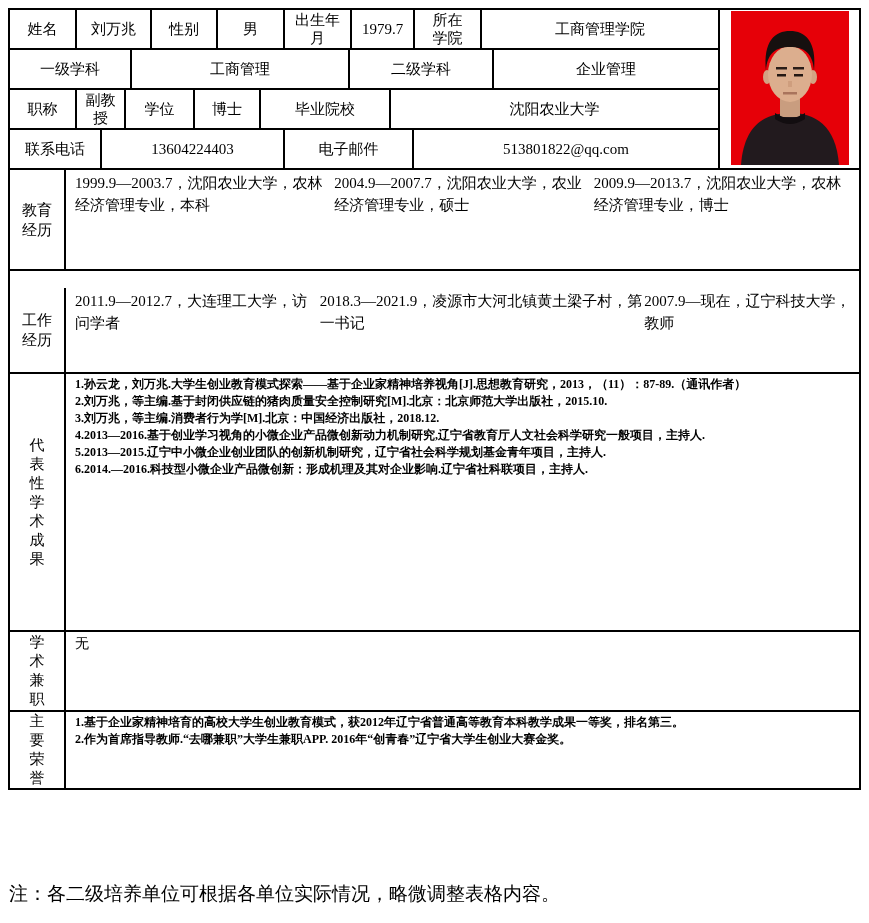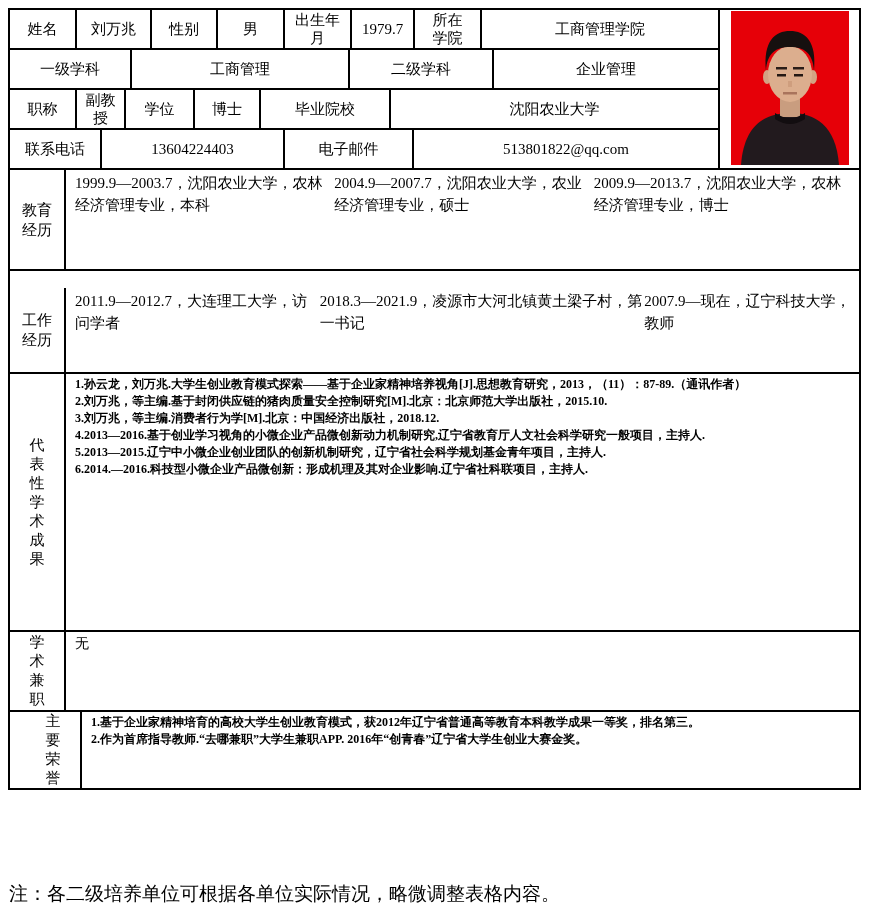--- a/index.html
+++ b/index.html
@@ -45,21 +45,21 @@
   .scontent { flex: 1; padding: 2px 6px 2px 9px; }
   .vcenter { display: flex; flex-direction: row; justify-content: center; }
   .line-lg { font-size: 15px; line-height: 22px; }
   .line-md { font-size: 14px; line-height: 19px; }
   .line-sm { font-size: 12px; line-height: 17px; white-space: nowrap; font-weight: bold; }
   .h-edu { height: 101px; }
   .h-work { height: 86px; margin-top: 17px; }
   .h-research { height: 97px; }
   .h-ach { height: 258px; }
   .h-pos { height: 80px; font-family: Liberation Serif, serif; }
-  .h-honor { height: 76px; margin-left: 16px; }
+  .h-honor { height: 76px; }
   .note { position: absolute; left: 9px; top: 881px; font-size: 19px; }
 </style>
 </head>
 <body>
 
 <div class="profile-table">
 
   <div class="top-block">
     <div class="top-grid">
       <div class="grow">

